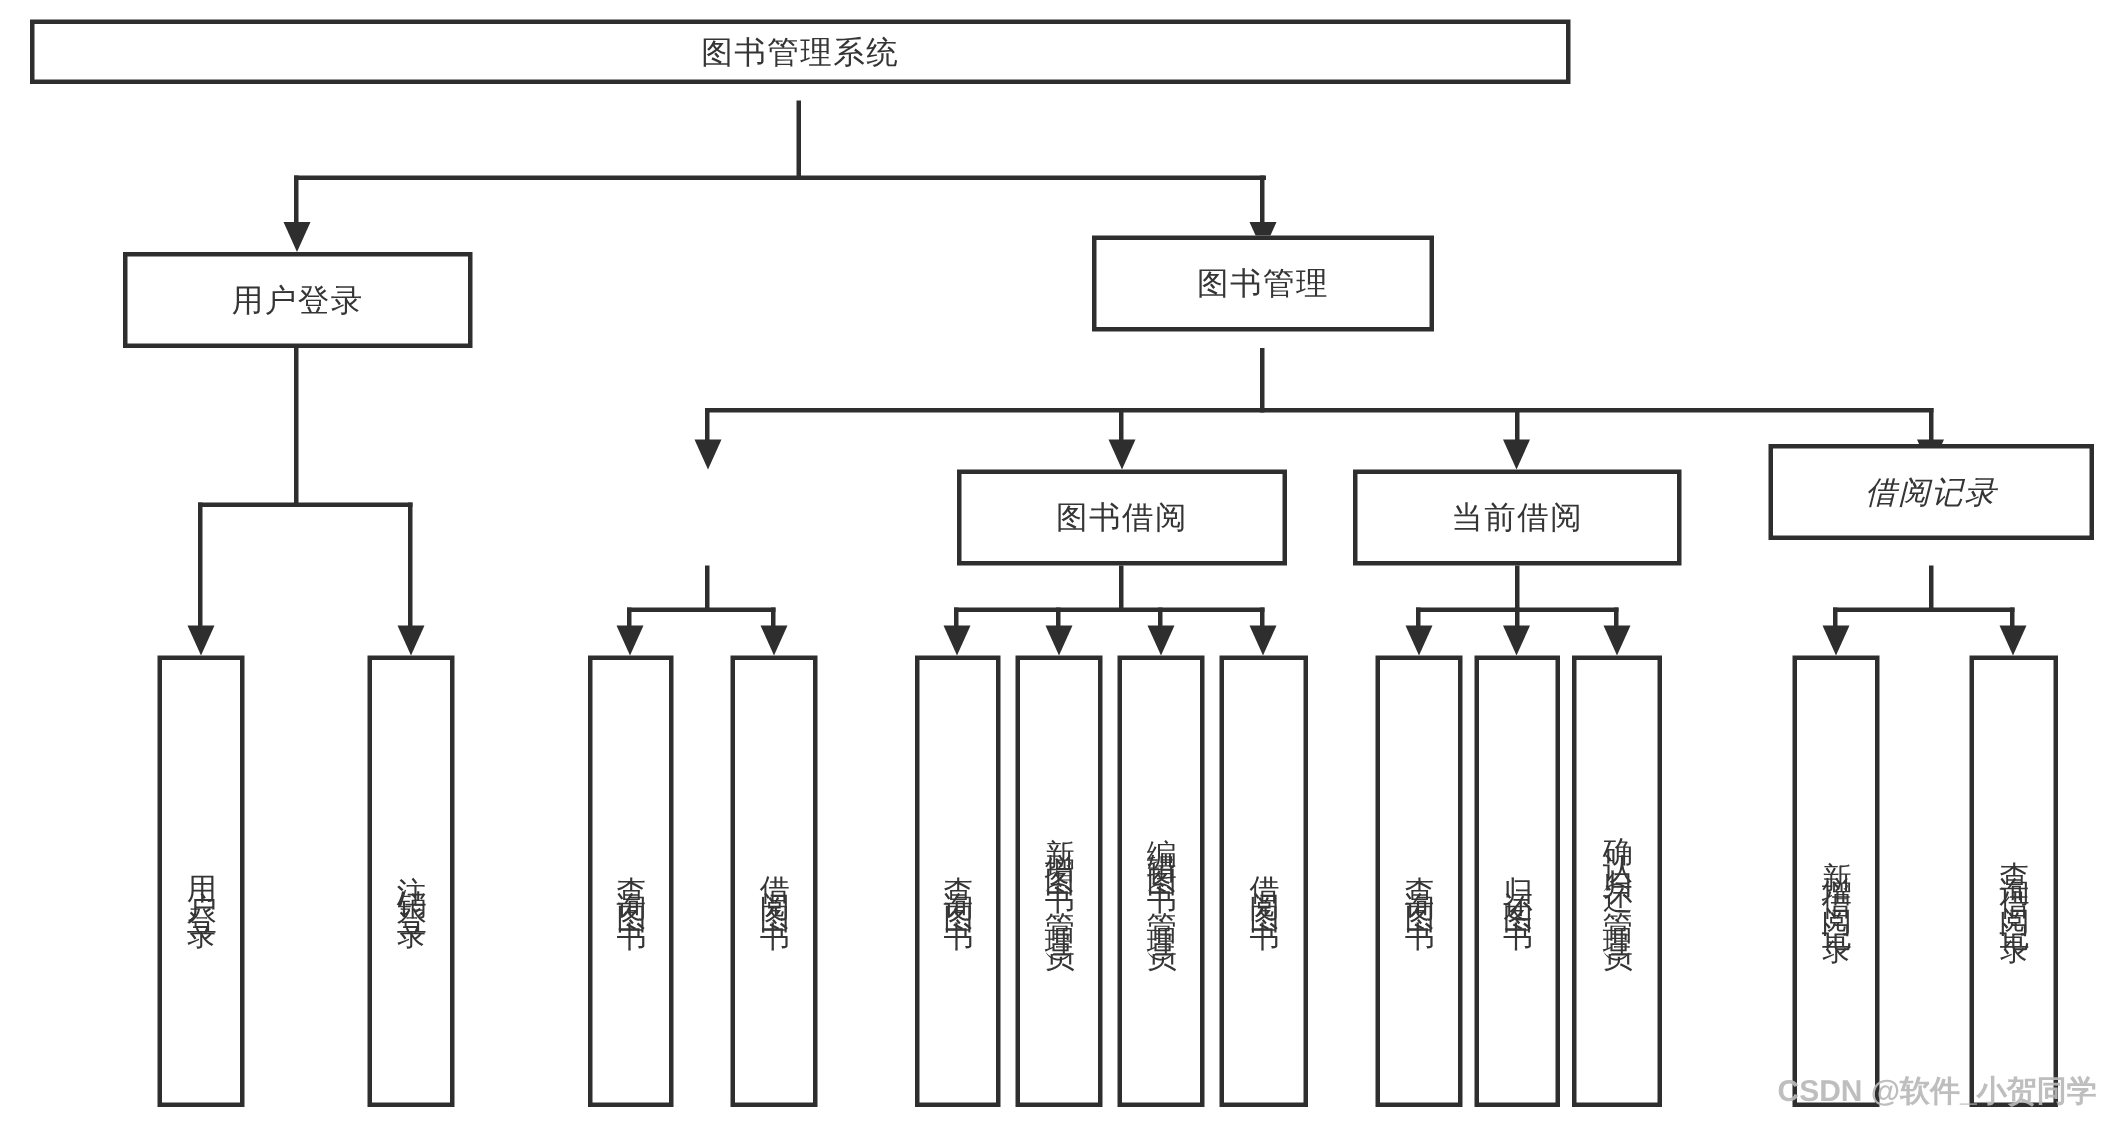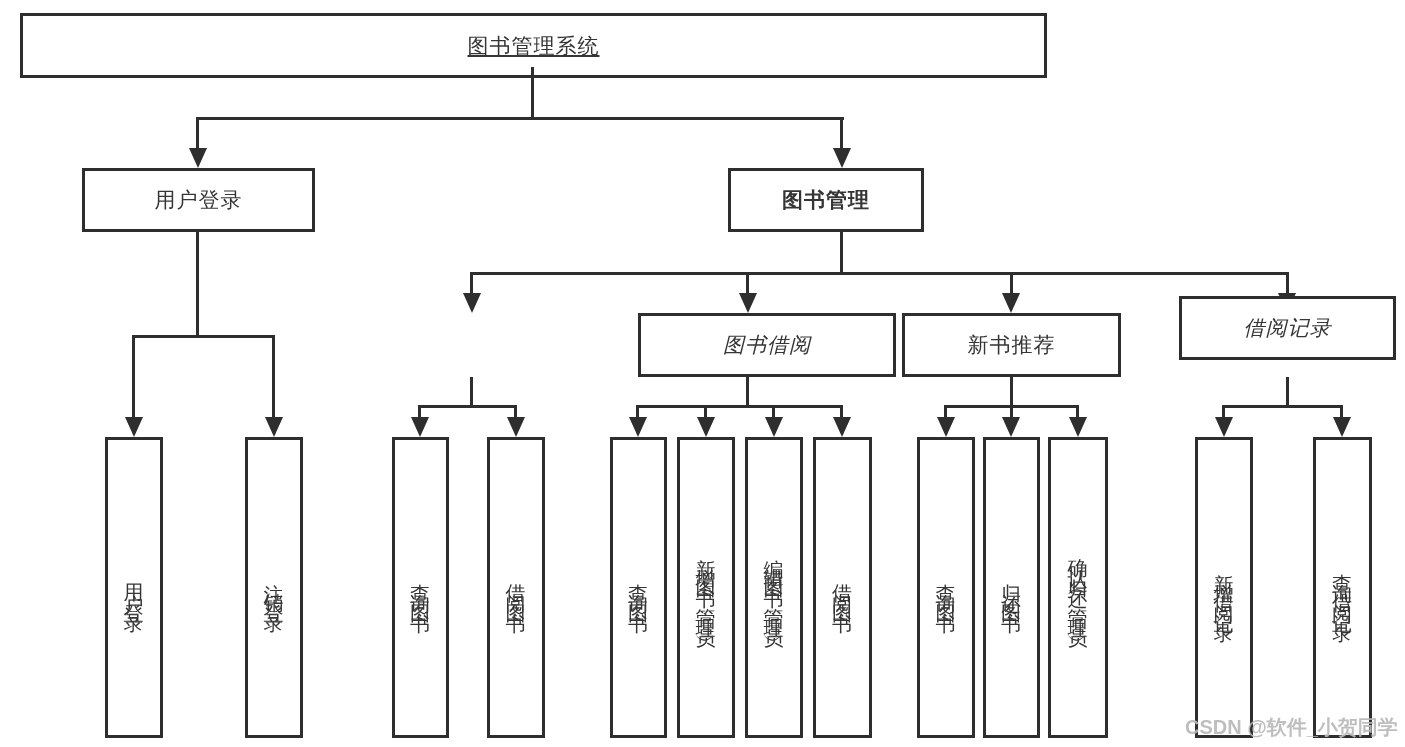--- a/index.html
+++ b/index.html
@@ -50,54 +50,54 @@
     white-space: nowrap;
     z-index: 5;
     font-weight: bold;
   }
 </style>
 </head>
 <body>
 
 <div class="stage">
 
-  <div class="box" style="left:20px; top:13px; width:1027px; height:65px;text-decoration:underline;">
+  <div class="box" style="left:20px; top:13px; width:1027px; height:43px;">
     <span class="hlabel">图书管理系统</span>
   </div>
 
   <div class="vl" style="left:531px; top:67px; height:53px;"></div>
   <div class="hl" style="left:196px; top:117px; width:648px;"></div>
   <div class="vl" style="left:196px; top:117px; height:33px;"></div>
   <div class="arr" style="left:189px; top:148px;"></div>
   <div class="vl" style="left:840px; top:117px; height:33px;"></div>
   <div class="arr" style="left:833px; top:148px;"></div>
 
   <div class="box" style="left:82px; top:168px; width:233px; height:64px;">
     <span class="hlabel">用户登录</span>
   </div>
-  <div class="box" style="left:728px; top:168px; width:196px; height:64px;font-weight:bold;">
+  <div class="box" style="left:728px; top:157px; width:228px; height:64px;">
     <span class="hlabel">图书管理</span>
   </div>
 
   <div class="vl" style="left:840px; top:232px; height:43px;"></div>
   <div class="hl" style="left:470px; top:272px; width:819px;"></div>
   <div class="vl" style="left:470px; top:272px; height:23px;"></div>
   <div class="arr" style="left:463px; top:293px;"></div>
   <div class="vl" style="left:746px; top:272px; height:23px;"></div>
   <div class="arr" style="left:739px; top:293px;"></div>
   <div class="vl" style="left:1010px; top:272px; height:23px;"></div>
   <div class="arr" style="left:1002px; top:293px;"></div>
   <div class="vl" style="left:1286px; top:272px; height:23px;"></div>
   <div class="arr" style="left:1278px; top:293px;"></div>
 
-  <div class="box" style="left:638px; top:313px; width:258px; height:64px;font-style:italic;">
+  <div class="box" style="left:638px; top:313px; width:220px; height:64px;">
     <span class="hlabel">图书借阅</span>
   </div>
   <div class="box" style="left:902px; top:313px; width:219px; height:64px;">
-    <span class="hlabel">新书推荐</span>
+    <span class="hlabel">当前借阅</span>
   </div>
   <div class="box" style="left:1179px; top:296px; width:217px; height:64px;font-style:italic;">
     <span class="hlabel">借阅记录</span>
   </div>
 
   <div class="vl" style="left:196px; top:232px; height:106px;"></div>
   <div class="hl" style="left:132px; top:335px; width:143px;"></div>
   <div class="vl" style="left:132px; top:335px; height:84px;"></div>
   <div class="arr" style="left:125px; top:417px;"></div>
   <div class="vl" style="left:272px; top:335px; height:84px;"></div>

